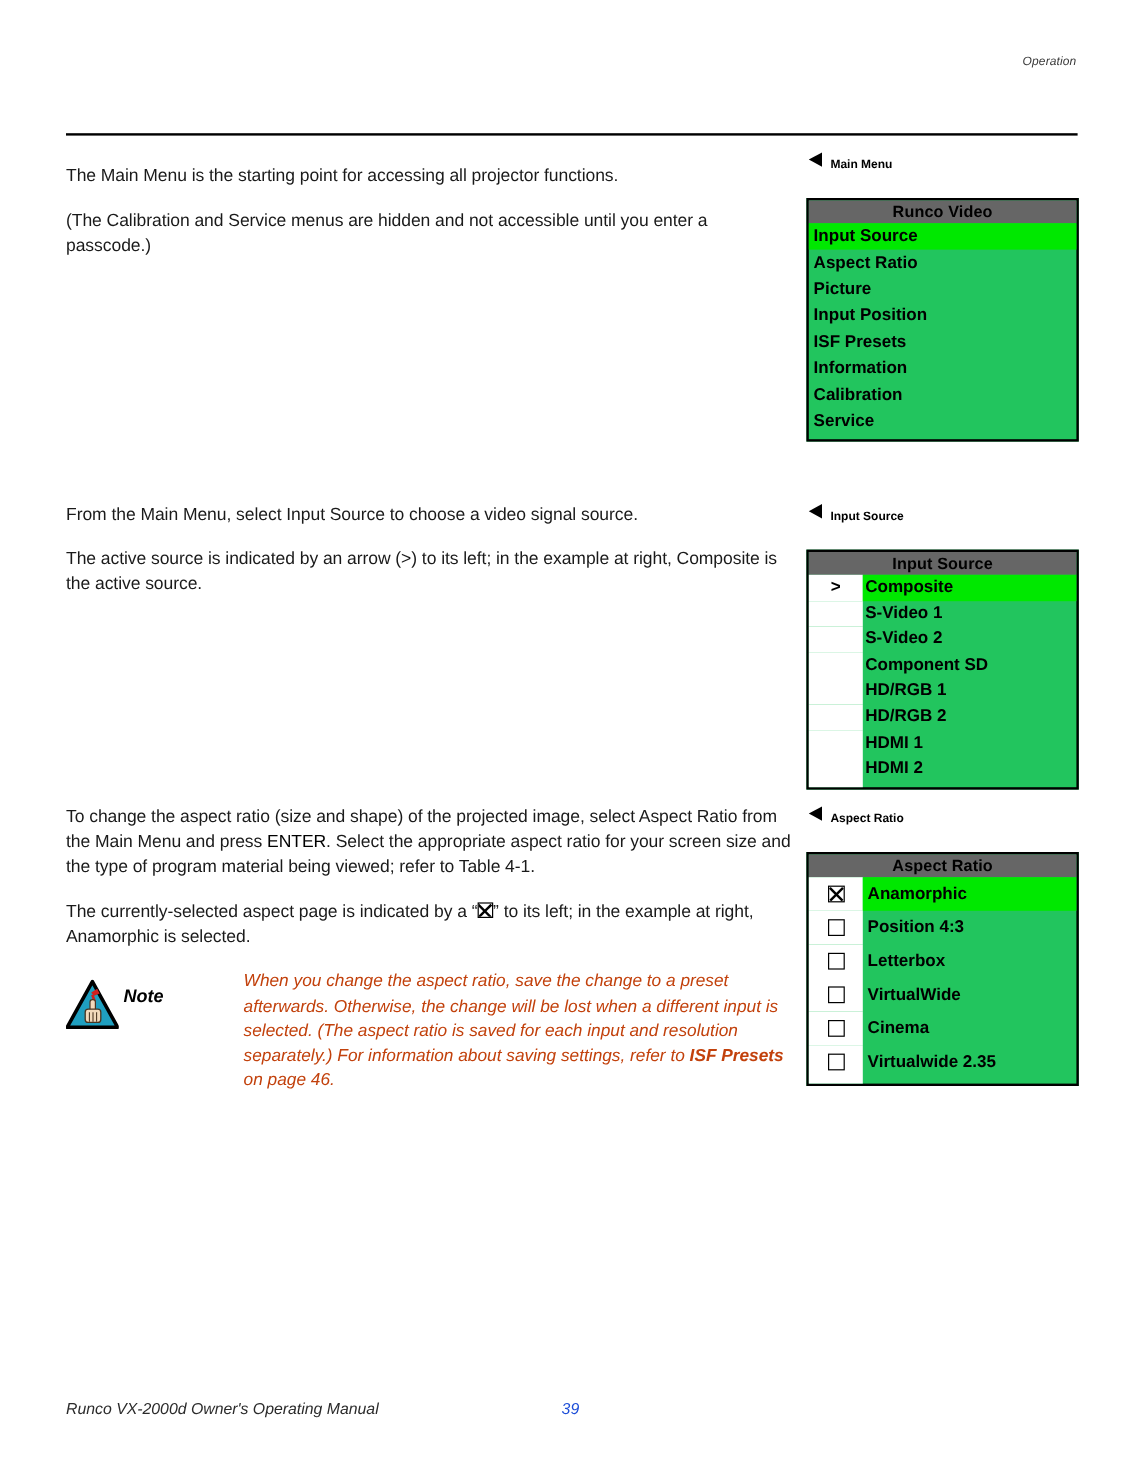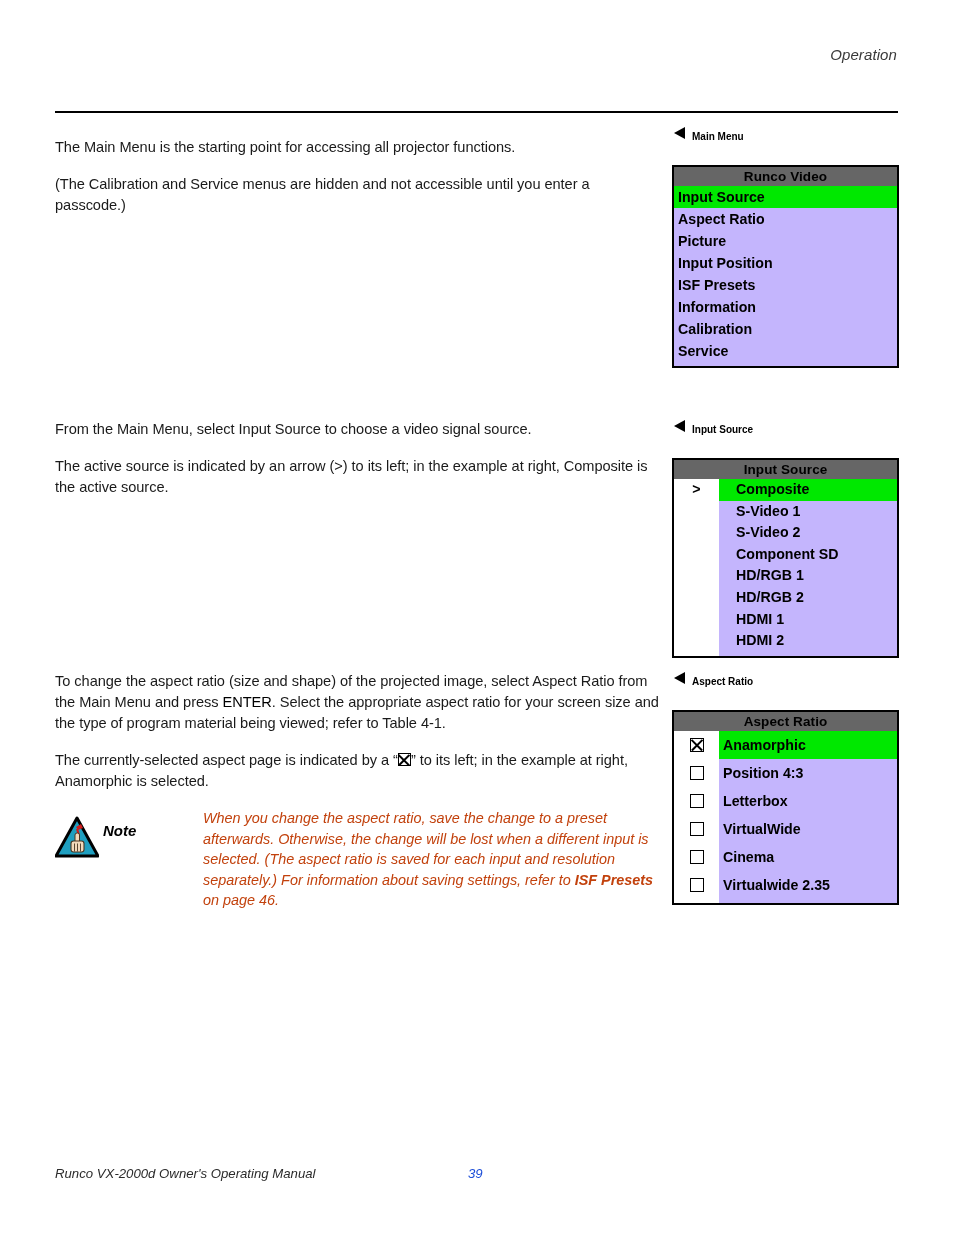--- a/index.html
+++ b/index.html
@@ -23,21 +23,21 @@
     height: 1235px;
     overflow: hidden;
   }
 
   
   .running-head {
     position: absolute;
     top: 46px;
     right: 57px;
     font-style: italic;
-    font-size: 15px;
+    font-size: 10px;
     color: #3a3a3a;
     letter-spacing: .1px;
   }
   .head-rule {
     position: absolute;
     left: 55px;
     top: 111px;
     width: 843px;
     height: 2px;
     background: #000000;
@@ -131,21 +131,21 @@
     vertical-align: 1px;
     margin-right: 7px;
   }
 
   
   .osd {
     position: absolute;
     left: 672px;
     width: 227px;
     border: 2px solid #000;
-    background: #c4b5fd;
+    background: #22c55e;
     box-sizing: border-box;
   }
   .osd-title {
     background: #666666;
     color: #000000;
     font-weight: bold;
     font-size: 13.5px;
     text-align: center;
     height: 19px;
     line-height: 19px;
@@ -177,21 +177,21 @@
   
   .menu-src .osd-row { height: 21.6px; line-height: 21.6px; }
   .menu-src .gutter {
     width: 45px;
     flex: 0 0 45px;
     text-align: center;
     font-size: 14.2px;
     font-weight: bold;
     background: #ffffff;
   }
-  .menu-src .osd-row .lbl { padding-left: 17px; }
+  .menu-src .osd-row .lbl { padding-left: 2px; }
 
   
   .menu-ar .osd-row { height: 28px; line-height: 28px; }
   .menu-ar .gutter {
     width: 45px;
     flex: 0 0 45px;
     display: flex;
     align-items: center;
     justify-content: center;
     background: #ffffff;

